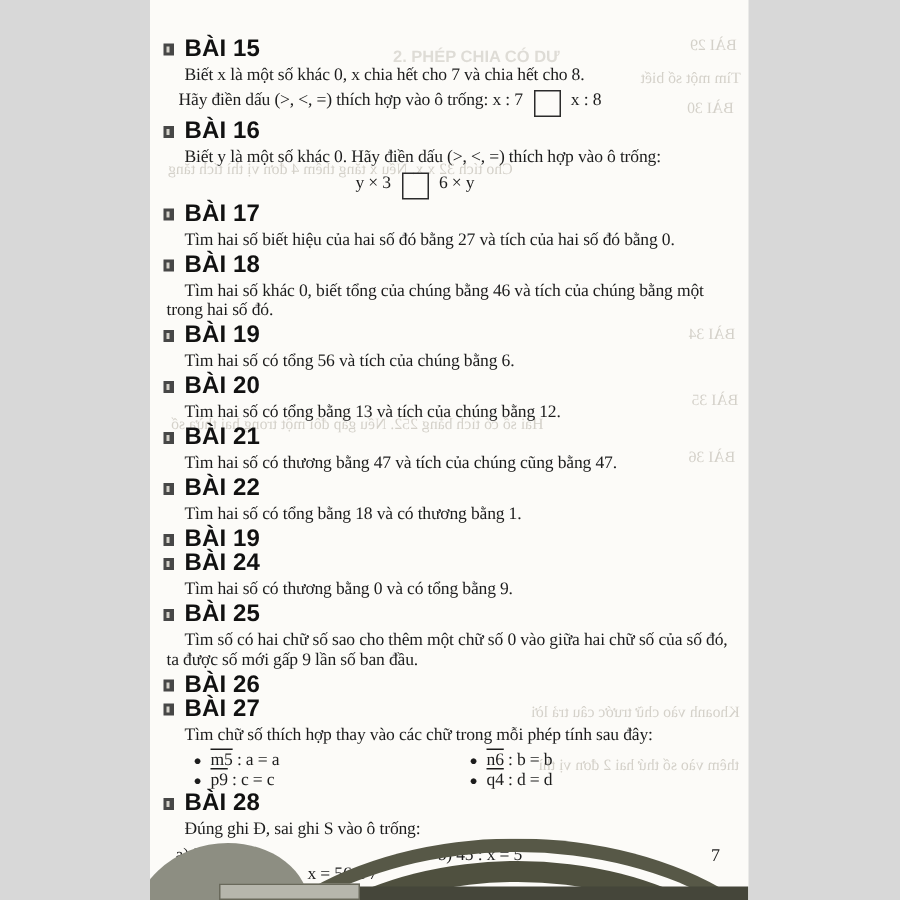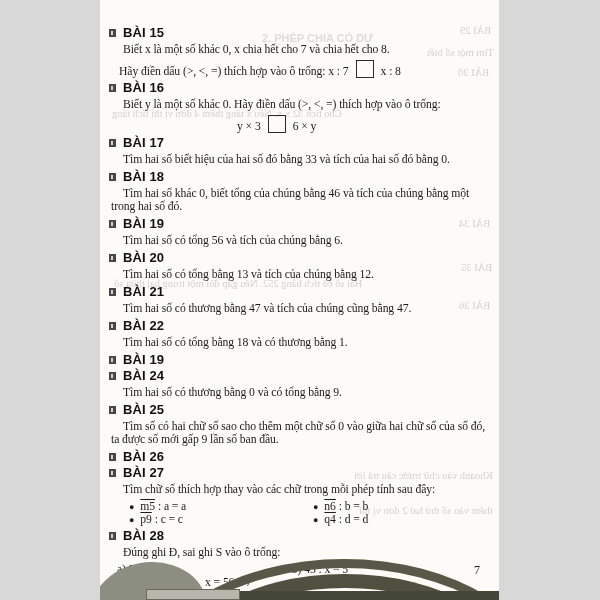--- a/index.html
+++ b/index.html
@@ -24,26 +24,26 @@
   }
   
   .content{
     position:absolute;left:7px;top:26px;width:390px;
     font-size:11.7px;line-height:13px;letter-spacing:-.1px;color:#1c1c1c;
   }
   .ex{margin-bottom:3px;}
   .ex-head{
     display:flex;align-items:center;gap:7px;height:13px;margin-left:2px;
     font-family:"Liberation Sans","DejaVu Sans",sans-serif;
-    font-weight:bold;font-size:13px;color:#111;letter-spacing:.1px;
+    font-weight:bold;font-size:16px;color:#111;letter-spacing:.1px;
   }
   .marker{position:relative;display:inline-block;width:7px;height:8px;background:#474747;flex:0 0 auto;}
   .marker-in{position:absolute;left:2px;top:2px;width:2px;height:4px;background:#d6d3cc;}
   .ex-body{margin:4px;text-indent:12px;}
-  .row{display:flex;align-items:flex-end;gap:7px;height:18px;}
+  .row{display:flex;align-items:flex-start;gap:7px;height:18px;}
   .row.ind{padding-left:12px;}
   .eqline{padding-left:130px;}
   .ansbox{
     display:inline-block;width:18px;height:18px;box-sizing:border-box;
     border:1.6px solid #2b2b2b;background:transparent;flex:0 0 auto;
   }
   .ansbox.small{width:15px;height:15px;}
   .rot{transform:rotate(2deg);}
   
   .items{display:grid;grid-template-columns:1fr 1fr;padding-left:22px;}
@@ -130,21 +130,21 @@
         </div>
       </div>
 
       <div class="ex">
         <div class="ex-head">
           <span class="marker">
               <span class="marker-in"></span>
             </span>
           <span>BÀI 17</span>
         </div>
-        <p class="ex-body">Tìm hai số biết hiệu của hai số đó bằng 33 và tích của hai số đó bằng 0.</p>
+        <p class="ex-body">Tìm hai số biết hiệu của hai số đó bằng 27 và tích của hai số đó bằng 0.</p>
       </div>
 
       <div class="ex">
         <div class="ex-head">
           <span class="marker">
               <span class="marker-in"></span>
             </span>
           <span>BÀI 18</span>
         </div>
         <p class="ex-body">Tìm hai số khác 0, biết tổng của chúng bằng 46 và tích của chúng bằng một trong hai số đó.</p>

